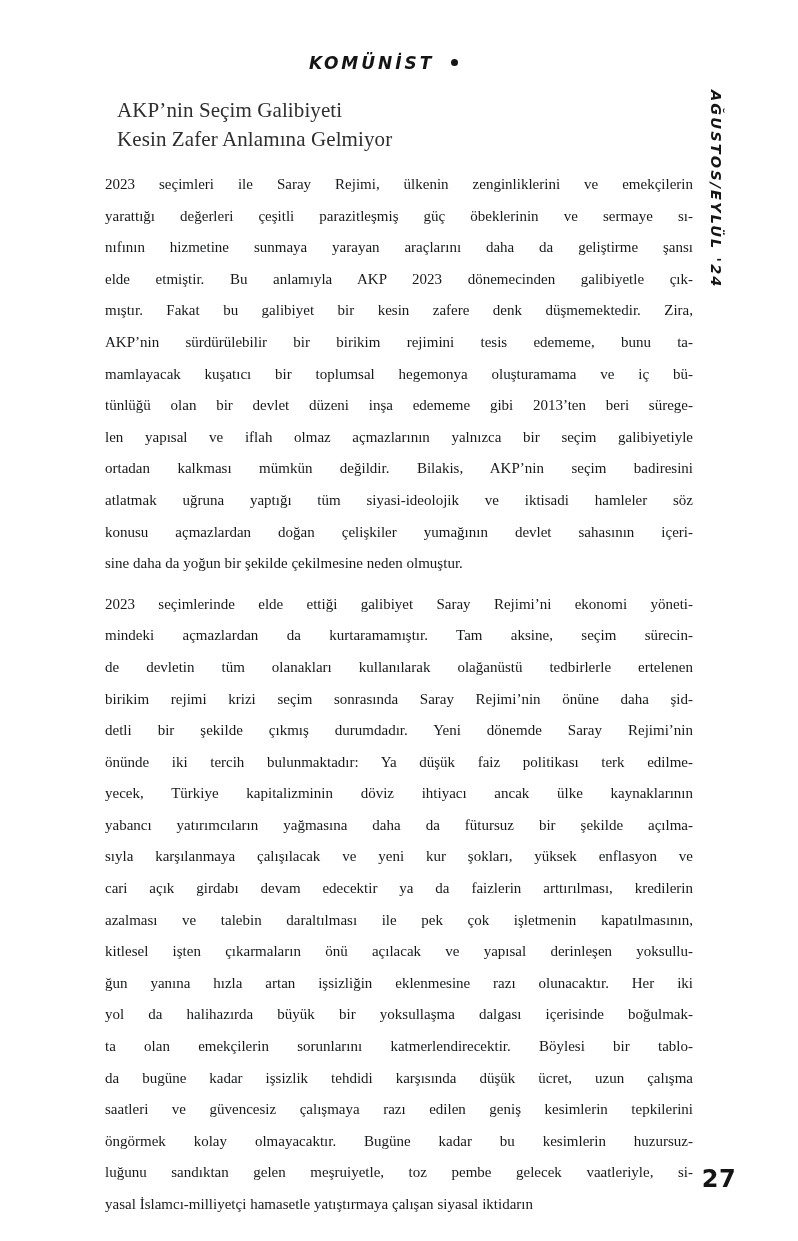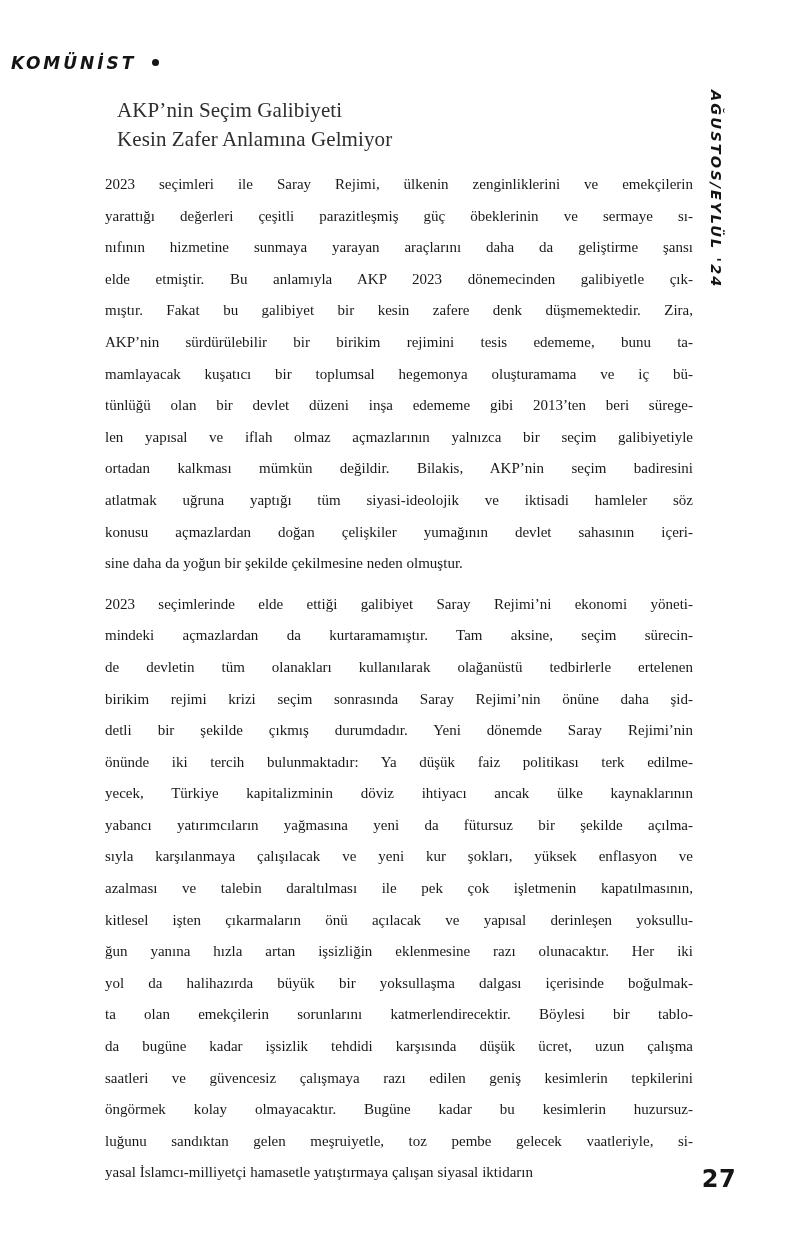--- a/index.html
+++ b/index.html
@@ -19,21 +19,21 @@
     background: #ffffff;
   }
 
   
   #masthead-row {
     position: absolute;
     left: 0;
     top: 52px;
     width: 756px;
     display: flex;
-    justify-content: flex-start;
+    justify-content: center;
     align-items: center;
     gap: 16px;
   }
   #masthead-title {
     font-family: "DejaVu Sans", sans-serif;
     font-weight: 700;
     font-style: italic;
     font-size: 18.5px;
     letter-spacing: 3.2px;
     color: #151515;
@@ -158,22 +158,23 @@
           <span class="ln last">sine daha da yoğun bir şekilde çekilmesine neden olmuştur.</span>
         </p>
         <p class="body-par">
           <span class="ln">2023 seçimlerinde elde ettiği galibiyet Saray Rejimi’ni ekonomi yöneti-</span>
           <span class="ln">mindeki açmazlardan da kurtaramamıştır. Tam aksine, seçim sürecin-</span>
           <span class="ln">de devletin tüm olanakları kullanılarak olağanüstü tedbirlerle ertelenen</span>
           <span class="ln">birikim rejimi krizi seçim sonrasında Saray Rejimi’nin önüne daha şid-</span>
           <span class="ln">detli bir şekilde çıkmış durumdadır. Yeni dönemde Saray Rejimi’nin</span>
           <span class="ln">önünde iki tercih bulunmaktadır: Ya düşük faiz politikası terk edilme-</span>
           <span class="ln">yecek, Türkiye kapitalizminin döviz ihtiyacı ancak ülke kaynaklarının</span>
-          <span class="ln">yabancı yatırımcıların yağmasına yeni da fütursuz bir şekilde açılma-</span>
+          <span class="ln">yabancı yatırımcıların yağmasına daha da fütursuz bir şekilde açılma-</span>
           <span class="ln">sıyla karşılanmaya çalışılacak ve yeni kur şokları, yüksek enflasyon ve</span>
+          <span class="ln">cari açık girdabı devam edecektir ya da faizlerin arttırılması, kredilerin</span>
           <span class="ln">azalması ve talebin daraltılması ile pek çok işletmenin kapatılmasının,</span>
           <span class="ln">kitlesel işten çıkarmaların önü açılacak ve yapısal derinleşen yoksullu-</span>
           <span class="ln">ğun yanına hızla artan işsizliğin eklenmesine razı olunacaktır. Her iki</span>
           <span class="ln">yol da halihazırda büyük bir yoksullaşma dalgası içerisinde boğulmak-</span>
           <span class="ln">ta olan emekçilerin sorunlarını katmerlendirecektir. Böylesi bir tablo-</span>
           <span class="ln">da bugüne kadar işsizlik tehdidi karşısında düşük ücret, uzun çalışma</span>
           <span class="ln">saatleri ve güvencesiz çalışmaya razı edilen geniş kesimlerin tepkilerini</span>
           <span class="ln">öngörmek kolay olmayacaktır. Bugüne kadar bu kesimlerin huzursuz-</span>
           <span class="ln">luğunu sandıktan gelen meşruiyetle, toz pembe gelecek vaatleriyle, si-</span>
           <span class="ln last">yasal İslamcı-milliyetçi hamasetle yatıştırmaya çalışan siyasal iktidarın</span>

